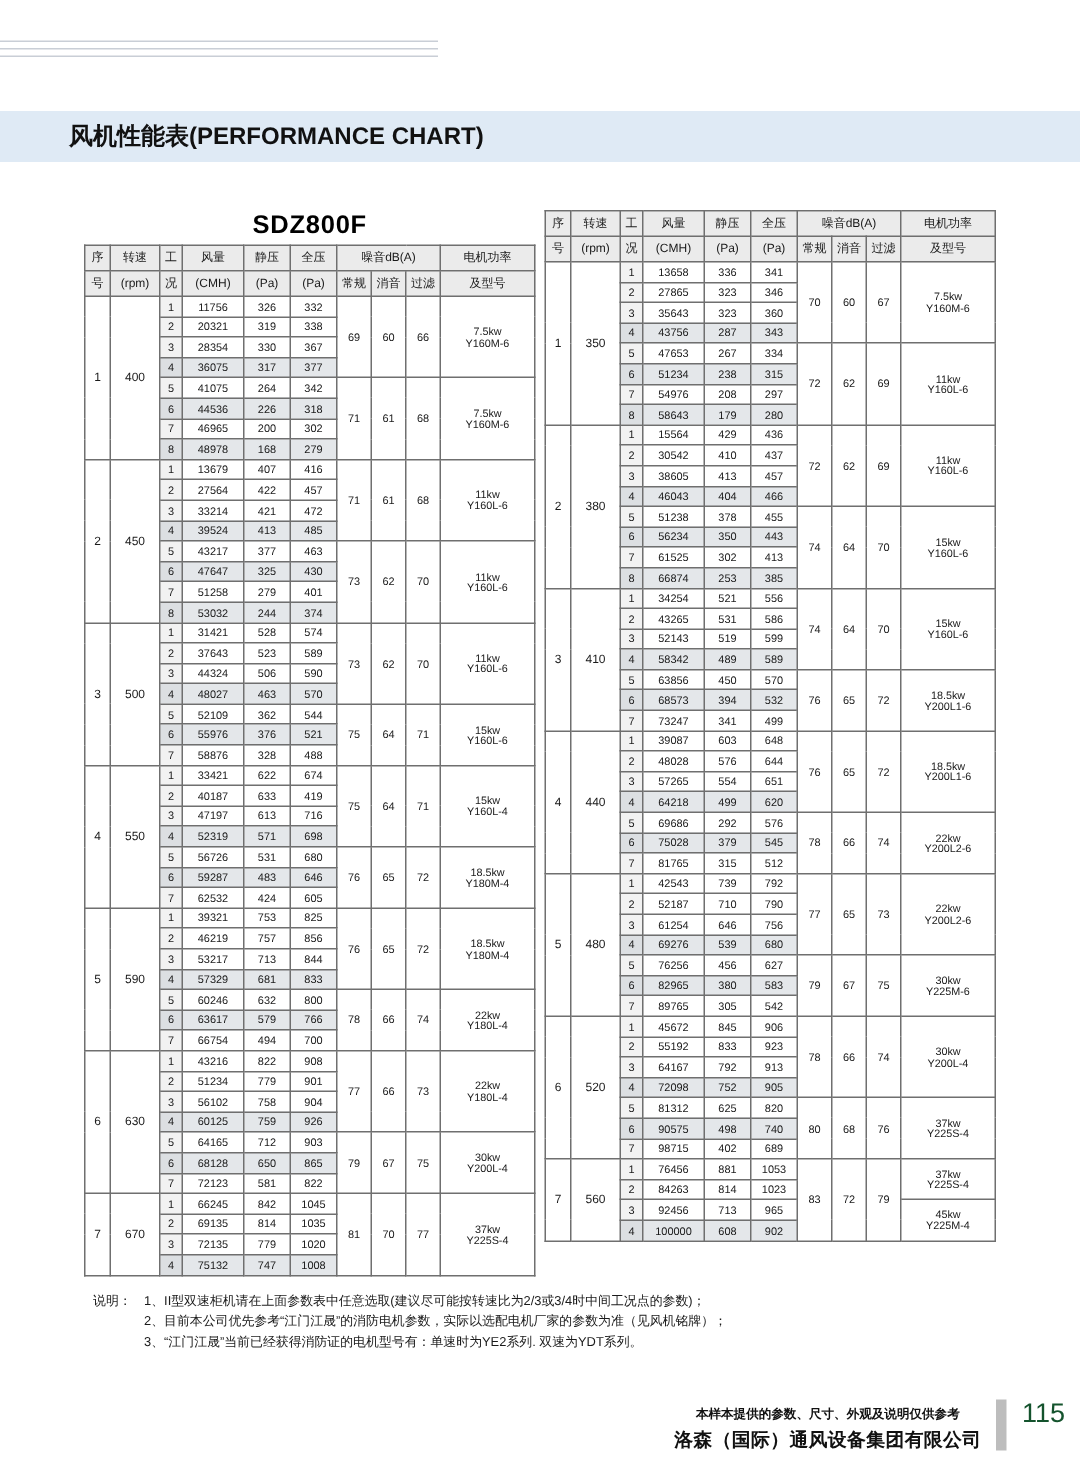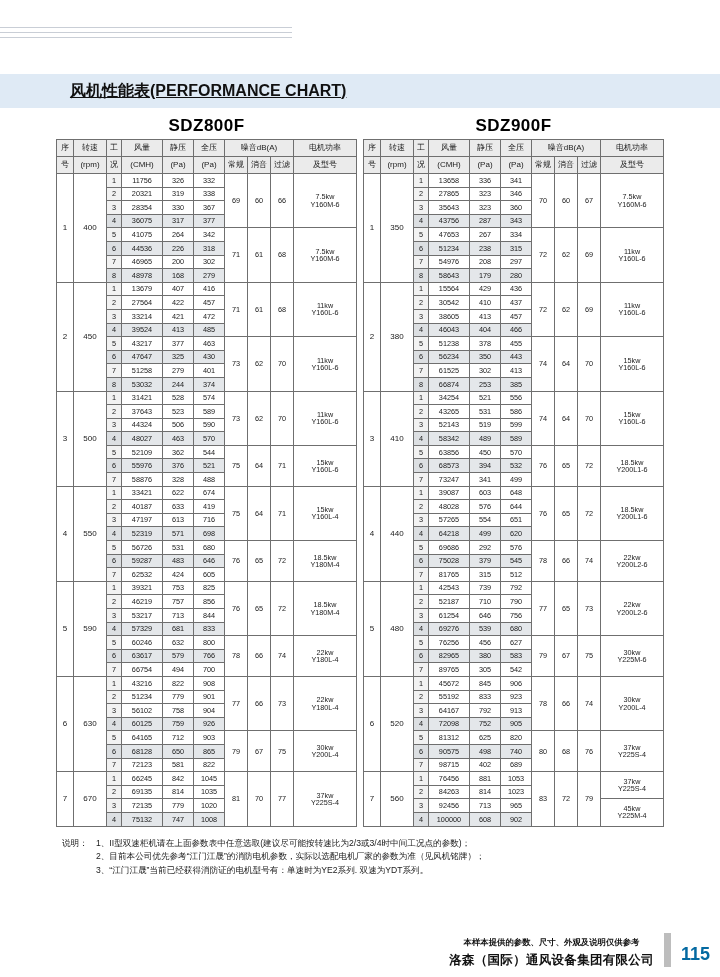--- a/index.html
+++ b/index.html
@@ -25,25 +25,25 @@
   .title-pill span{
     font-size:16.5px;font-weight:bold;color:#1b4b9b;letter-spacing:.2px;
     white-space:nowrap;
   }
   
   .subtitle-bar{
     margin:12px 0 0 0;height:34px;background:#dfeaf5;
     display:flex;align-items:center;
   }
   .subtitle-bar span{
-    margin-left:70px;font-size:16px;font-weight:bold;color:#111;text-decoration:underline;
+    margin-left:46px;font-size:16px;font-weight:bold;color:#111;
   }
   
   .tables{
-    margin-top:8px;padding:0 12px;
+    margin-top:32px;padding:0 12px;
     display:flex;gap:6px;justify-content:center;
   }
   .tbl-wrap{flex:0 0 auto;}
   .tbl-title{
     text-align:center;font-size:17px;font-weight:bold;
     letter-spacing:.5px;margin-bottom:3px;
   }
   table.perf{
     border-collapse:collapse;
     font-size:7.3px;
@@ -84,21 +84,21 @@
   
   .footer{
     position:absolute;left:0;right:0;bottom:8px;
     display:flex;align-items:flex-end;justify-content:flex-end;
     padding-right:10px;
   }
   .foot-text{text-align:center;margin-right:10px;}
   .foot-small{font-size:8.4px;font-weight:bold;color:#111;margin-bottom:4px;}
   .foot-company{font-size:12.5px;font-weight:bold;color:#111;letter-spacing:.3px;}
   .foot-bar{width:7px;height:34px;background:#bdbdbd;margin:0 10px 2px 0;}
-  .page-no{font-size:18px;font-weight:bold;color:#0369a1;margin-bottom:4px;}
+  .page-no{font-size:18px;font-weight:normal;color:#14532d;margin-bottom:16px;}
 </style>
 </head>
 <body>
 
 <div class="header">
   <div class="hdr-lines">
     <i></i>
       <i></i>
       <i></i>
   </div>
@@ -488,21 +488,20 @@
           <tr>
             <td class="cond shade">4</td>
             <td class="num shade">75132</td>
             <td class="num shade">747</td>
             <td class="num shade">1008</td>
           </tr>
         </tbody>
       </table>
     </div>
     <div class="tbl-wrap">
-      <div class="tbl-title">SDZ900F</div>
       <table class="perf">
         <thead>
           <tr>
             <th class="c-seq">序</th>
             <th class="c-rpm">转速</th>
             <th class="c-cond">工</th>
             <th class="c-flow">风量</th>
             <th class="c-sp">静压</th>
             <th class="c-tp">全压</th>
             <th colspan="3">噪音dB(A)</th>

